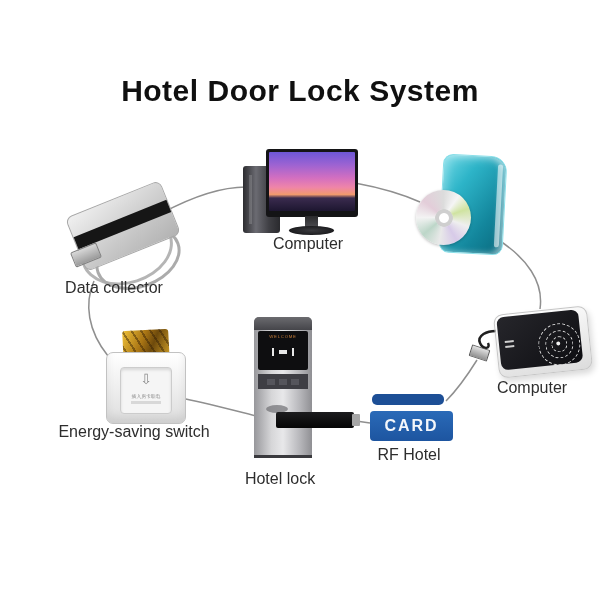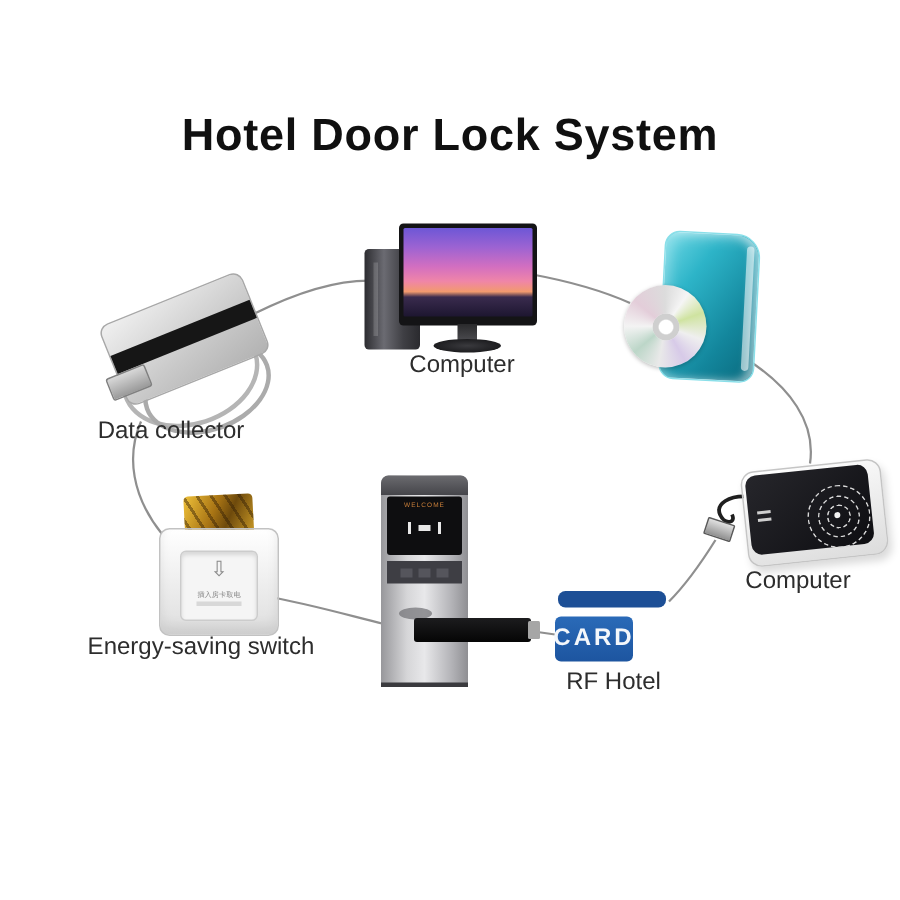--- a/index.html
+++ b/index.html
@@ -88,21 +88,21 @@
   .lk-thumb{position:absolute;left:12px;top:88px;width:22px;height:8px;border-radius:50%;
             background:#6f6f73;opacity:.7;}
   .lk-base{position:absolute;left:0;right:0;bottom:0;height:3px;background:#3a3a3e;}
   .lk-handle{left:276px;top:412px;width:78px;height:16px;z-index:3;border-radius:2px;
     background:linear-gradient(#1c1c1e,#050505);}
   .lk-handletip{left:352px;top:414px;width:8px;height:12px;background:#a6a6a6;z-index:3;
                 border-radius:1px;}
 
   
   .rf-stripe{left:372px;top:394px;width:72px;height:11px;border-radius:5px;background:#1d4f96;}
-  .rf-card{left:370px;top:411px;width:52px;height:30px;border-radius:4px;
+  .rf-card{left:370px;top:411px;width:83px;height:30px;border-radius:4px;
     background:linear-gradient(#2a6ab8,#1d55a0);display:flex;align-items:center;justify-content:center;
     color:#f4f7fb;font-size:16px;font-weight:700;letter-spacing:2px;}
 
   
   .enc{left:496px;top:310px;width:94px;height:64px;transform:rotate(-6deg);}
   .enc-body{position:absolute;inset:0;border-radius:9px;border:1px solid #c5c5c5;
     background:linear-gradient(170deg,#ffffff,#dcdcdc);box-shadow:2px 4px 6px rgba(0,0,0,.15);}
   .enc-top{position:absolute;left:3px;top:3px;right:9px;bottom:8px;border-radius:7px;
     background:linear-gradient(140deg,#26262b,#0e0e12);}
   .enc-ring{position:absolute;border:1px dashed #d8d8d8;border-radius:50%;}
@@ -178,20 +178,21 @@
     <div class="lk-keypad">
         <i></i>
         <i></i>
         <i></i>
       </div>
     <div class="lk-thumb"></div>
     <div class="lk-base"></div>
   </div>
   <div class="dev lk-handle"></div>
   <div class="dev lk-handletip"></div>
+  <div class="node-label" style="left:280px;top:470px">Hotel lock</div>
 
   <div class="dev rf-stripe"></div>
   <div class="dev rf-card">
     <span>CARD</span>
   </div>
   <div class="node-label" style="left:409px;top:446px">RF Hotel</div>
 
   <div class="dev enc">
     <div class="enc-body"></div>
     <div class="enc-top">

